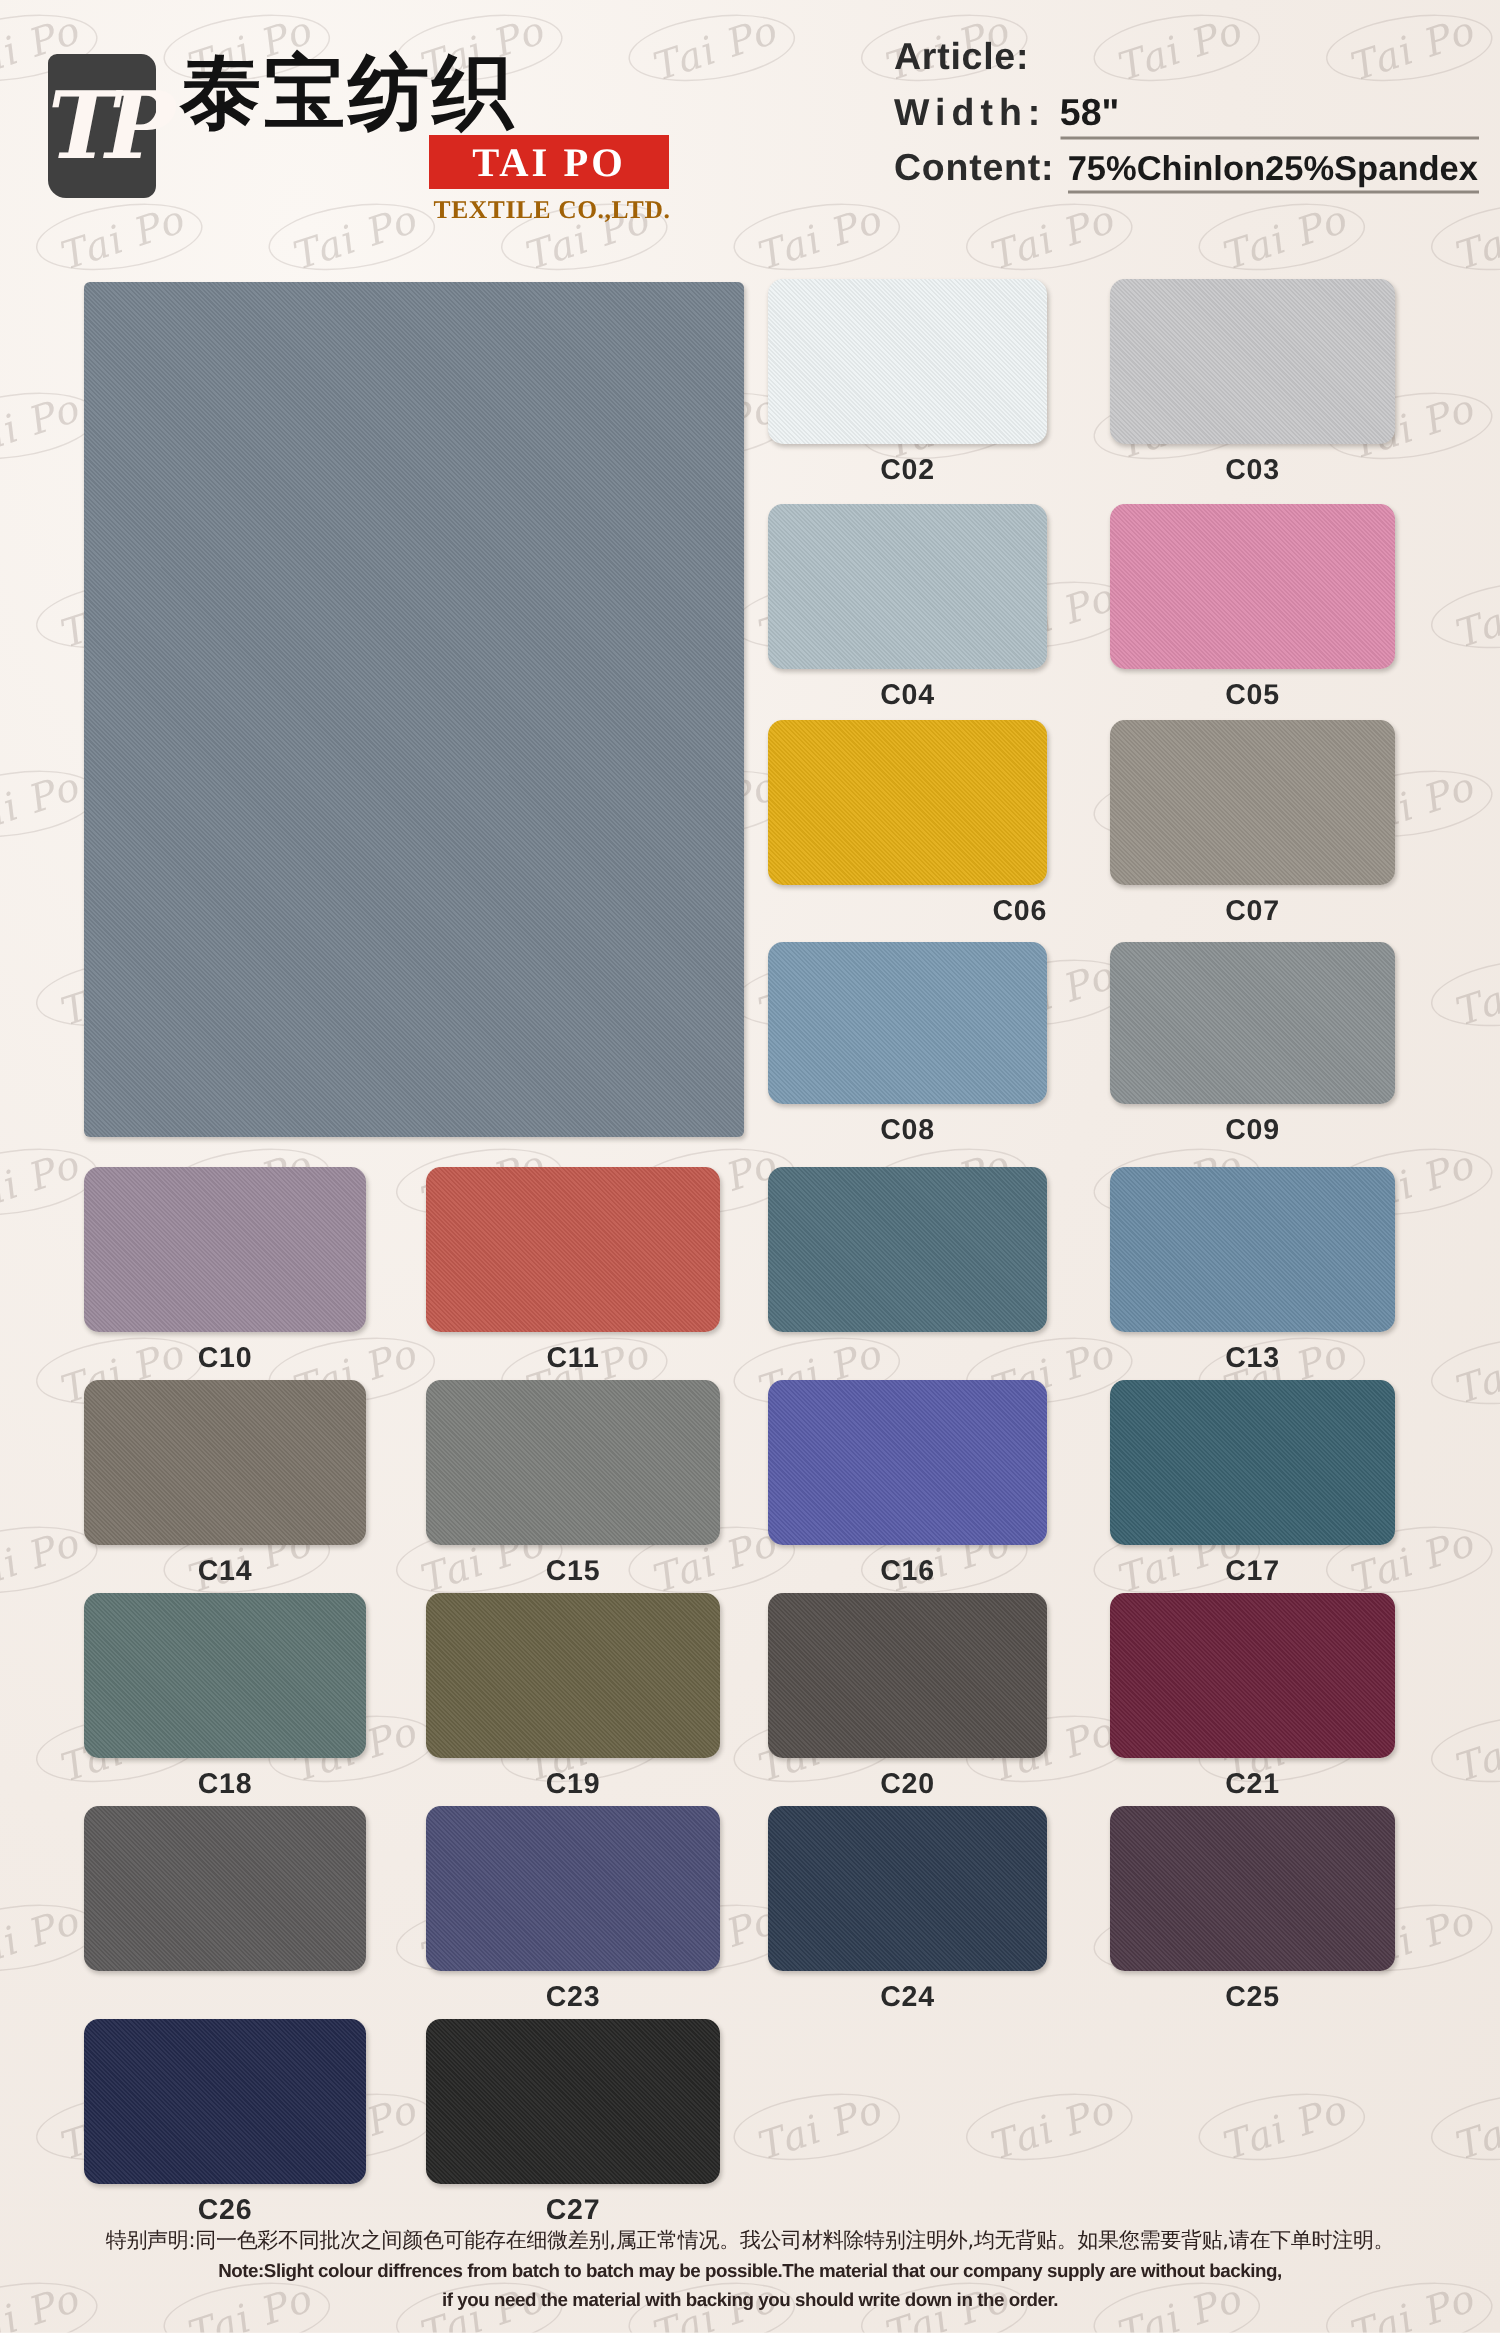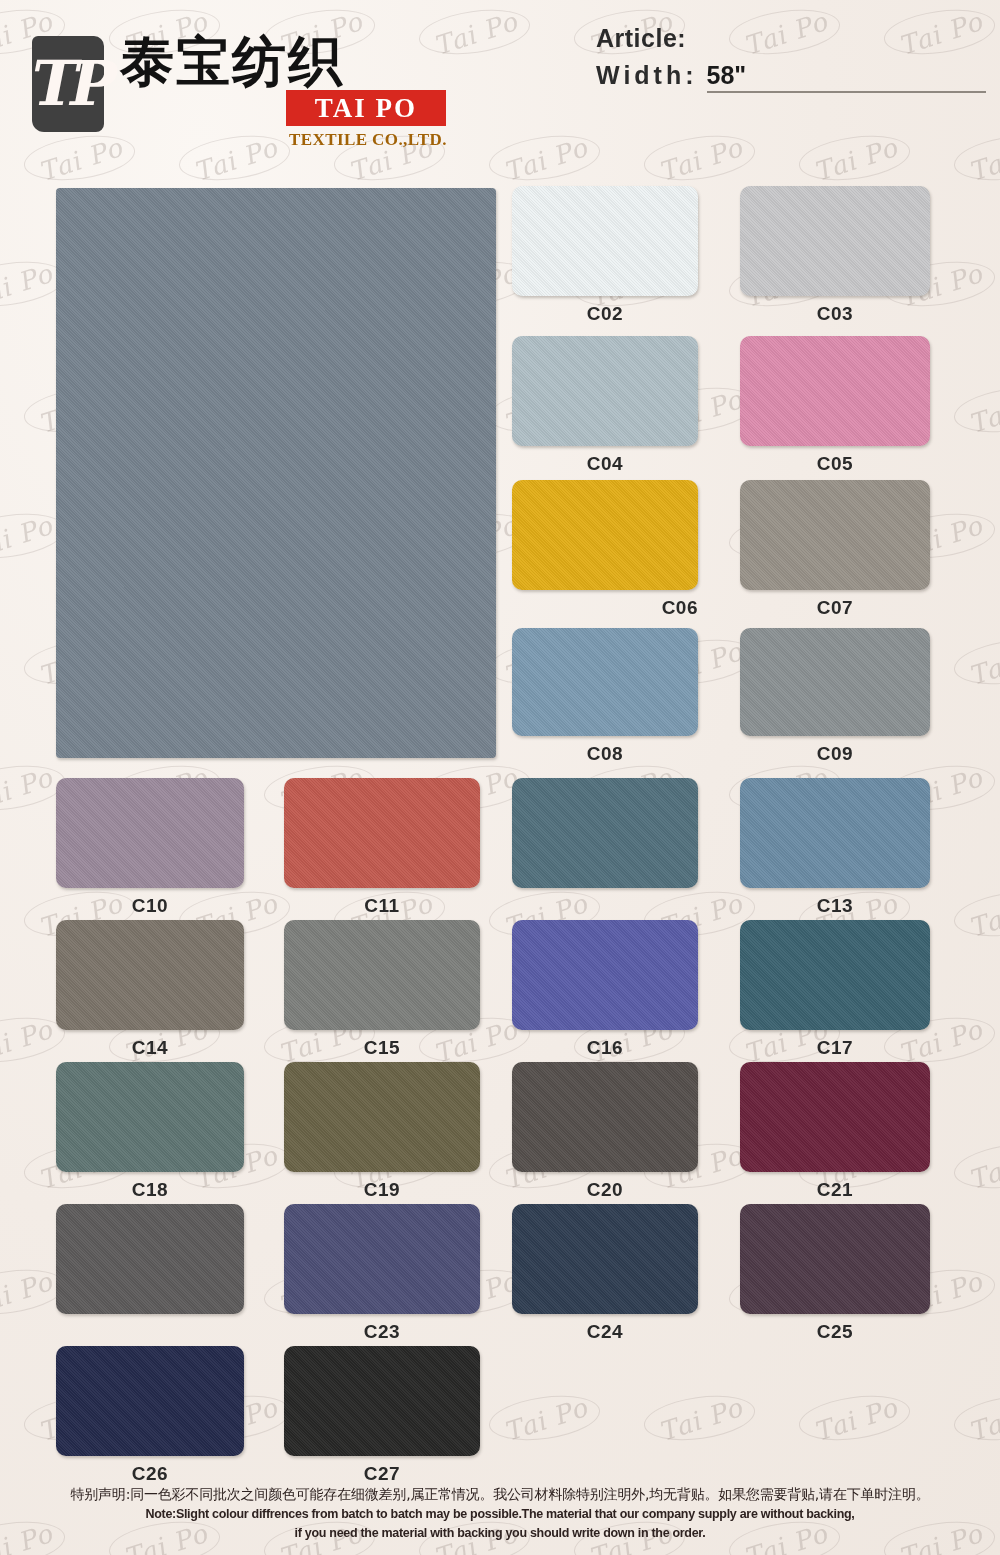--- a/index.html
+++ b/index.html
@@ -239,20 +239,24 @@
   </div>
 
   <div id="specs">
     <div class="spec-row">
       <span class="spec-label">Article:</span>
     </div>
     <div class="spec-row w-row">
       <span class="spec-label">Width:</span>
       <span class="spec-value">58"</span>
     </div>
+    <div class="spec-row tight">
+      <span class="spec-label">Content:</span>
+      <span class="spec-value">75%Chinlon25%Spandex</span>
+    </div>
   </div>
 
 </div>
 
 <div id="board">
     <div class="swatch big" style="left: 56px; top: 10px; width: 440px; height: 570px; background-color: rgb(119, 131, 143);"></div>
     <div class="swatch" style="left: 512px; top: 8px; width: 186px; height: 110px; background-color: rgb(238, 243, 244);"></div>
     <div class="sw-label" style="left: 512px; top: 125px; width: 186px;">C02</div>
     <div class="swatch" style="left: 740px; top: 8px; width: 190px; height: 110px; background-color: rgb(200, 200, 202);"></div>
     <div class="sw-label" style="left: 740px; top: 125px; width: 190px; text-align: center;">C03</div>

